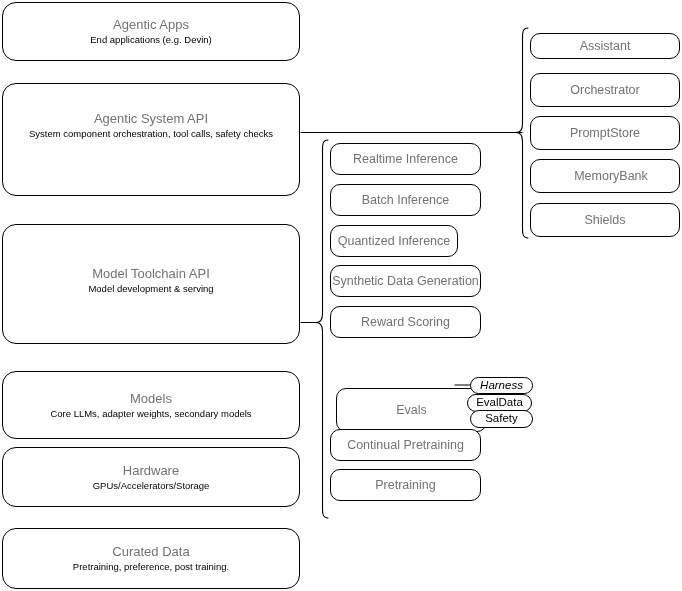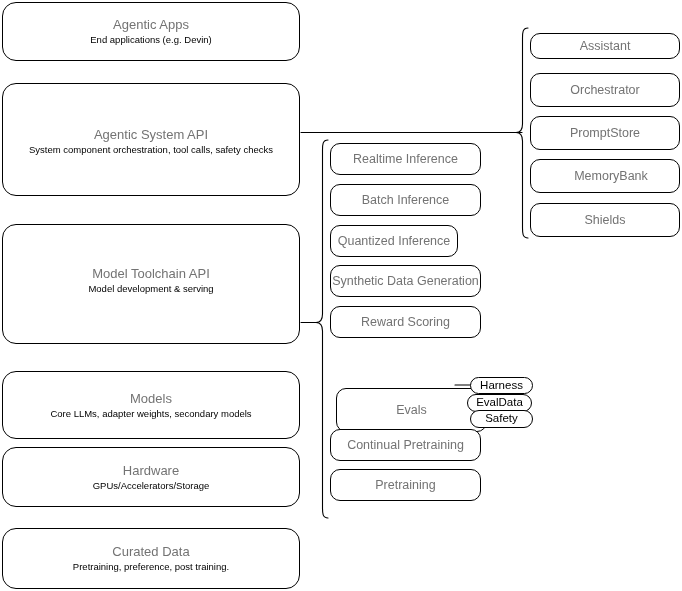--- a/index.html
+++ b/index.html
@@ -119,21 +119,21 @@
 
     <line x1="455" y1="385" x2="481" y2="385"></line>
     <line x1="455" y1="419" x2="481" y2="419"></line>
   </svg>
 
   <div class="box layer" style="left:2px; top:2px; width:298px; height:59px;">
     <div class="title">Agentic Apps</div>
     <div class="subtitle">End applications (e.g. Devin)</div>
   </div>
 
-  <div class="box layer topaligned" style="left:2px; top:83px; width:298px; height:113px; padding-top:42px;">
+  <div class="box layer topaligned" style="left:2px; top:83px; width:298px; height:113px; padding-top:26px;">
     <div class="title">Agentic System API</div>
     <div class="subtitle">System component orchestration, tool calls, safety checks</div>
   </div>
 
   <div class="box layer topaligned" style="left:2px; top:224px; width:298px; height:120px; padding-top:40px;">
     <div class="title">Model Toolchain API</div>
     <div class="subtitle">Model development &amp; serving</div>
   </div>
 
   <div class="box layer" style="left:2px; top:371px; width:298px; height:68px;">
@@ -169,21 +169,21 @@
   <div class="box cap" style="left:336px; top:388px; width:151px; height:44px;">
     <div class="title">Evals</div>
   </div>
   <div class="box cap" style="left:330px; top:429px; width:151px; height:32px;">
     <div class="title">Continual Pretraining</div>
   </div>
   <div class="box cap" style="left:330px; top:469px; width:151px; height:32px;">
     <div class="title">Pretraining</div>
   </div>
 
-  <div class="pill" style="left:470px; top:377px; width:63px; height:17px;">
+  <div class="pill" style="left:470px; top:377px; width:63px; height:17px;font-style:italic;">
     <span>Harness</span>
   </div>
   <div class="pill" style="left:467px; top:394px; width:65px; height:18px;">
     <span>EvalData</span>
   </div>
   <div class="pill" style="left:470px; top:410px; width:63px; height:18px;">
     <span>Safety</span>
   </div>
 
   <div class="box cap" style="left:530px; top:33px; width:150px; height:26px;">

